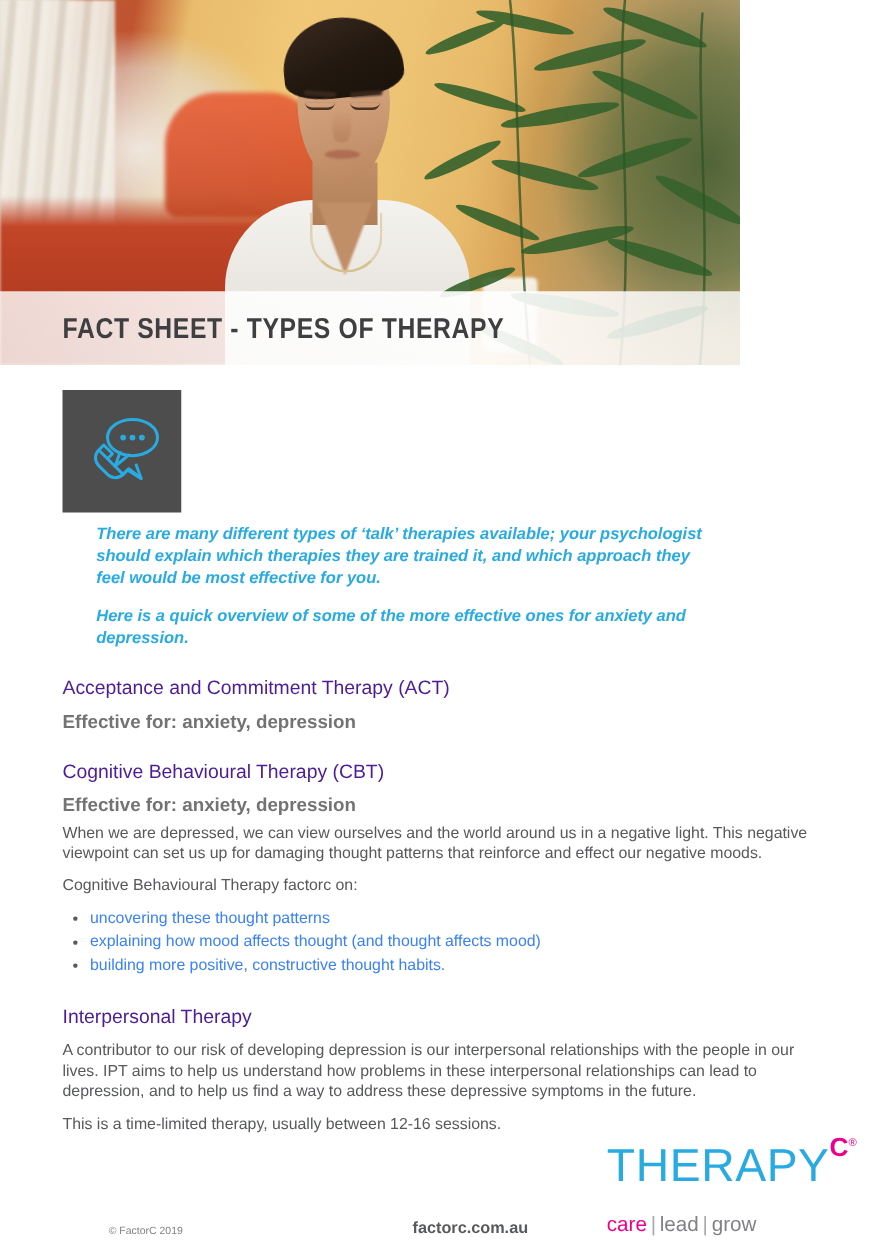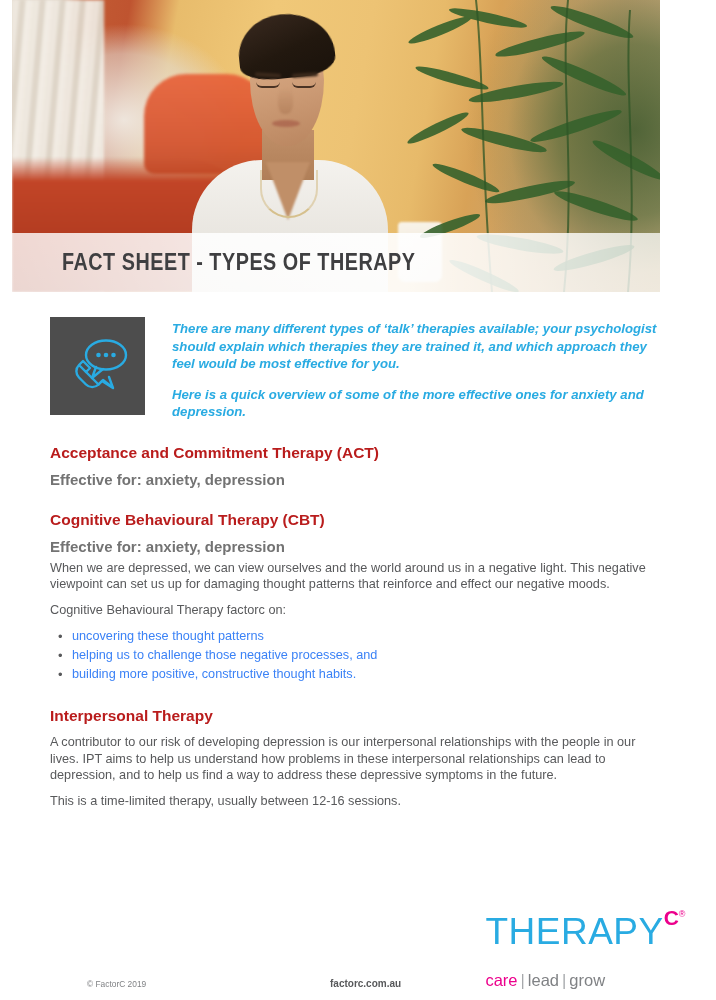--- a/index.html
+++ b/index.html
@@ -12,22 +12,22 @@
     width: 716px; height: 1000px;
     position: relative;
     overflow: hidden;
     font-family: "Liberation Sans", sans-serif;
     color: #58595b;
   }
 
   
   .hero {
     position: absolute;
-    left: 12px; top: 0;
-    width: 648px; height: 292px;
+    left: 0; top: 0;
+    width: 592px; height: 292px;
     overflow: hidden;
     background: #e8c07a;
   }
   .hero-photo {
     position: absolute; inset: 0;
     
     background:
       radial-gradient(ellipse 150px 120px at 112px 120px, rgba(240,235,228,0.95) 0%, rgba(228,222,214,0.6) 55%, rgba(214,206,196,0) 80%),
       linear-gradient(100deg,
         #e6ddd2 0%,
@@ -172,21 +172,21 @@
   }
 
   
   .content {
     position: absolute;
     left: 50px; top: 300px;
     width: 616px;
   }
 
   
-  .intro-row { display: flex; align-items: center; margin-top: 12px; }
+  .intro-row { display: flex; align-items: flex-start; margin-top: 12px; flex-direction: column; }
   .intro-icon {
     flex: 0 0 auto;
     width: 95px; height: 98px;
     background: #4d4d4d;
     display: flex; align-items: center; justify-content: center;
   }
   .intro-text { margin-left: 27px; padding-top: 8px; }
   .intro-p {
     color: #29ABE2;
     font-style: italic;
@@ -194,23 +194,23 @@
     font-size: 13.2px;
     line-height: 17.5px;
     margin: 0 0 13px 0;
     max-width: 492px;
   }
   .intro-p:last-child { margin-bottom: 0; }
 
   
   .section { margin-top: 22px; }
   h2.sec-title {
-    color: #b91c1c;
+    color: #4c1d95;
     font-size: 15.5px;
-    font-weight: bold;
+    font-weight: normal;
     margin: 0 0 9px 0;
     line-height: 19px;
   }
   .eff {
     font-size: 15px;
     font-weight: bold;
     color: #737373;
     margin: 0 0 5px 0;
     line-height: 17px;
   }
@@ -280,21 +280,21 @@
   }
   .logo-tag .care { color: #EC008C; }
   .logo-tag .sep { color: #a7a9ac; padding: 0 3px; }
 
   .foot-left {
     position: absolute; left: 44px; bottom: 11px;
     font-size: 8.4px; color: #808285; padding-left: 43px;
   }
   .foot-center {
     position: absolute; left: 330px; bottom: 11px;
-    font-size: 10px; color: #58595b; font-weight: bold;
+    font-size: 13px; color: #58595b; font-weight: bold;
   }
 </style>
 </head>
 <body>
 
 <div class="hero">
   <div class="hero-photo">
     <div class="hero-curtain"></div>
     <div class="hero-couch"></div>
     <div class="hero-couch2"></div>
@@ -381,21 +381,21 @@
     <p class="eff">Effective for: anxiety, depression</p>
   </div>
 
   <div class="section">
     <h2 class="sec-title">Cognitive Behavioural Therapy (CBT)</h2>
     <p class="eff">Effective for: anxiety, depression</p>
     <p class="body">When we are depressed, we can view ourselves and the world around us in a negative light. This negative viewpoint can set us up for damaging thought patterns that reinforce and effect our negative moods.</p>
     <p class="body">Cognitive Behavioural Therapy factorc on:</p>
     <ul class="bullets">
       <li>uncovering these thought patterns</li>
-      <li>helping us to challenge those negative processes, and</li>
+      <li>explaining how mood affects thought (and thought affects mood)</li>
       <li>building more positive, constructive thought habits.</li>
     </ul>
   </div>
 
   <div class="section">
     <h2 class="sec-title">Interpersonal Therapy</h2>
     <p class="body">A contributor to our risk of developing depression is our interpersonal relationships with the people in our lives. IPT aims to help us understand how problems in these interpersonal relationships can lead to depression, and to help us find a way to address these depressive symptoms in the future.</p>
     <p class="body">This is a time-limited therapy, usually between 12-16 sessions.</p>
   </div>
 </div>

